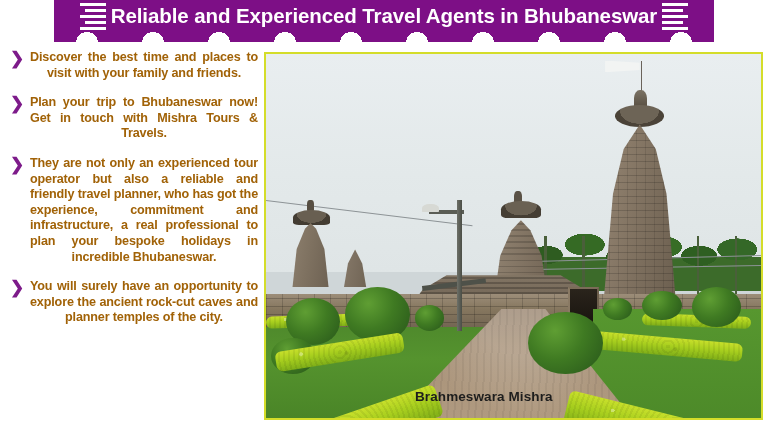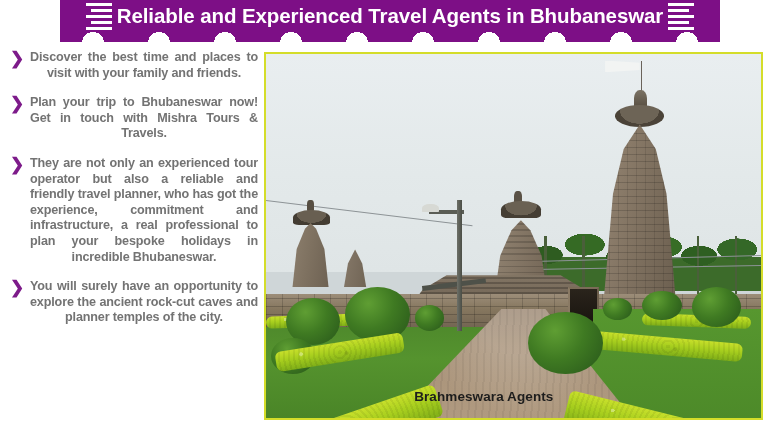--- a/index.html
+++ b/index.html
@@ -11,21 +11,21 @@
     width: 780px;
     height: 440px;
     overflow: hidden;
     font-family: "Liberation Sans", sans-serif;
     position: relative;
   }
 
   
   .banner-wrap {
     position: absolute;
-    left: 60px;
+    left: 54px;
     top: 0;
     width: 660px;
     height: 40px;
     text-decoration: underline;
   }
   .banner-body {
     position: absolute;
     left: 0; top: 0;
     width: 100%;
     height: 32px;
@@ -100,21 +100,21 @@
     height: 16px;
     color: #7d1b8a;
     font-size: 17px;
     font-weight: bold;
     line-height: 16px;
   }
   .btext {
     font-size: 12.6px;
     font-weight: bold;
     line-height: 15.6px;
-    color: #737373;
+    color: #a16207;
     text-align: justify;
     text-align-last: center;
     letter-spacing: -0.15px;
     word-spacing: 0px;
   }
 
   
   .photo {
     position: absolute;
     left: 264px;
@@ -509,16 +509,16 @@
     <div class="lamp-post"></div>
 
     <div class="hedge hedge-left2"></div>
     <div class="hedge hedge-right2"></div>
 
     <div class="ball b5"></div>
 
     <div class="hedge hedge-left"></div>
     <div class="hedge hedge-right"></div>
 
-    <div class="caption">Brahmeswara Agents</div>
+    <div class="caption">Brahmeswara Mishra</div>
 
   </div>
 </div>
 
 </body></html>

